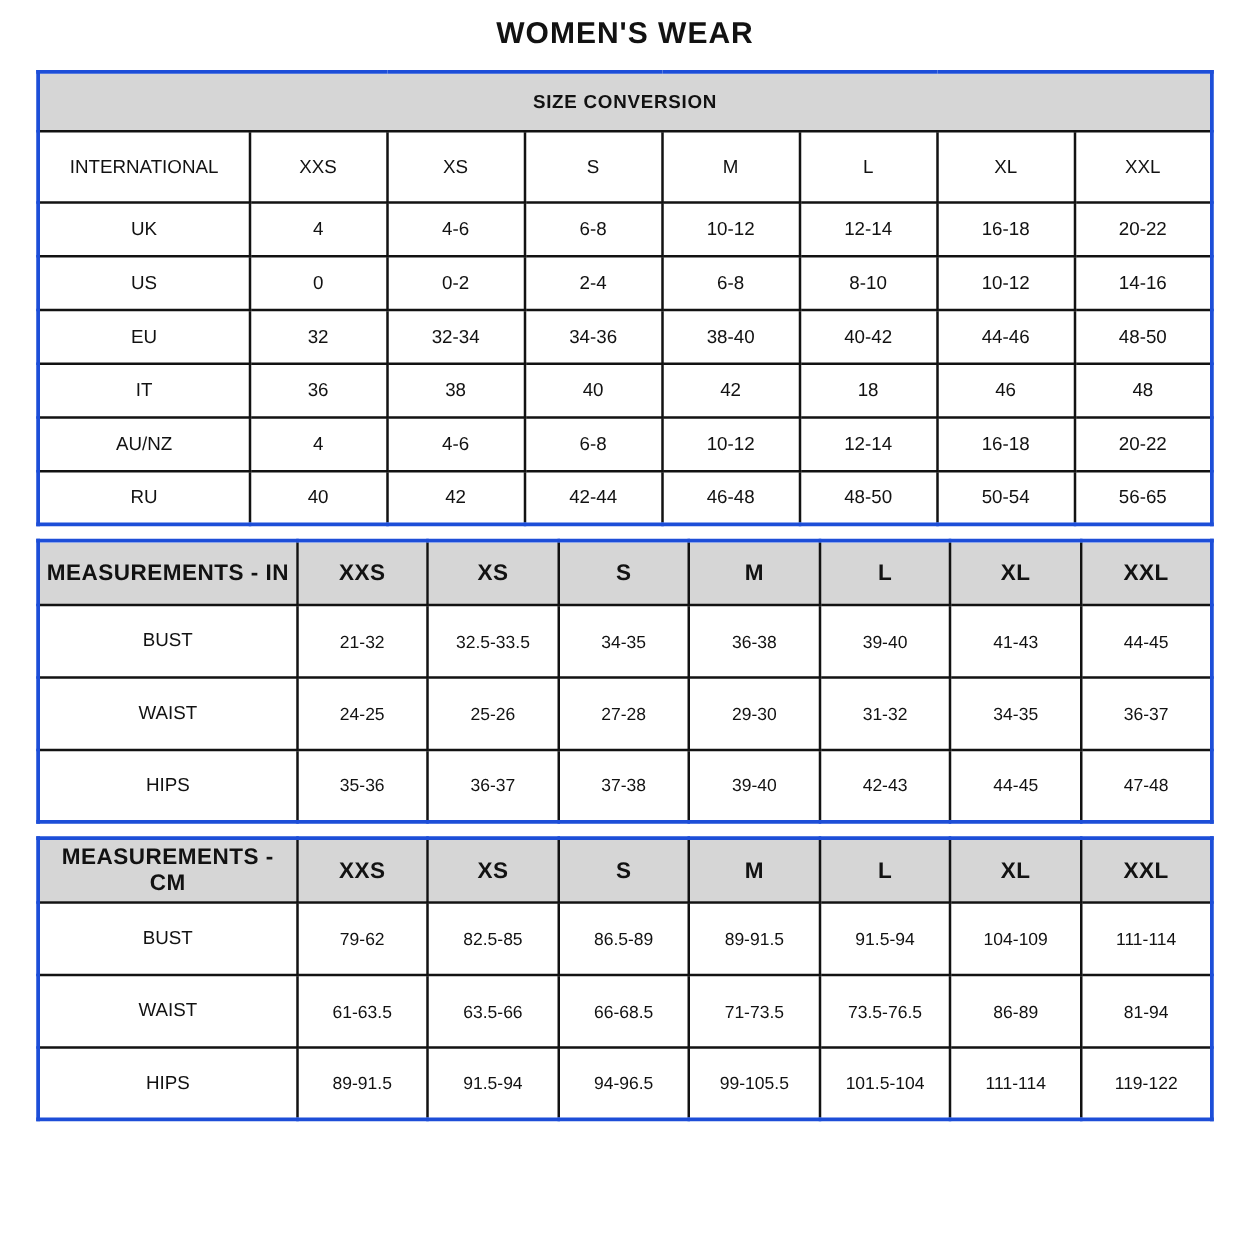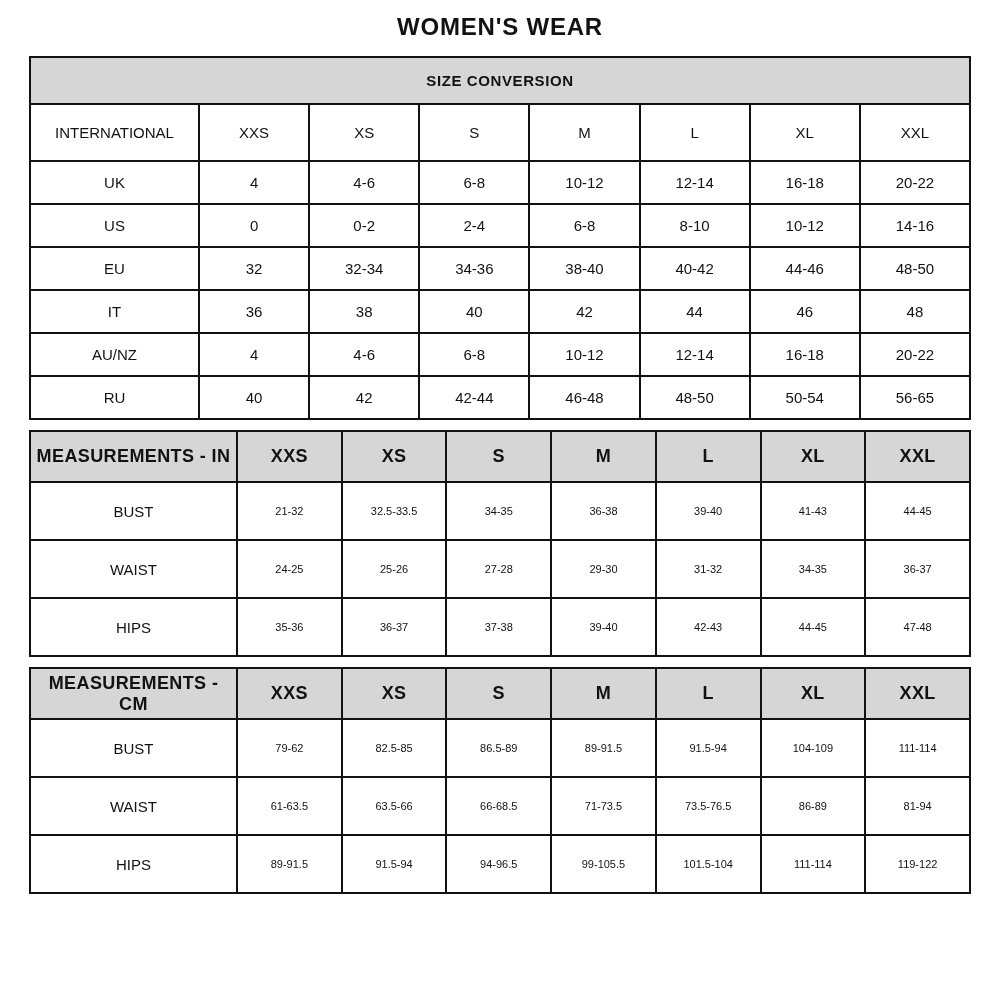--- a/index.html
+++ b/index.html
@@ -19,21 +19,21 @@
     font-size: 24px;
     font-weight: 700;
     letter-spacing: 0.8px;
     line-height: 30px;
   }
   table.tbl {
     border-collapse: collapse;
     table-layout: fixed;
     width: 942px;
     margin: 0 auto 10px auto;
-    border: 1px solid #1d4ed8;
+    border: 3px solid #1d4ed8;
   }
   .tbl th, .tbl td {
     border: 2px solid #121212;
     text-align: center;
     vertical-align: middle;
     padding: 0 2px;
     font-weight: 500;
     overflow: hidden;
   }
   
@@ -50,21 +50,21 @@
   
   .meas col.c0 { width: 207px; }
   .meas .head-row th {
     height: 51px;
     background: #d6d6d6;
     font-size: 18px;
     font-weight: 700;
     letter-spacing: 0.4px;
   }
   .meas tbody th { height: 58px; font-size: 15px; }
-  .meas tbody td { height: 58px; font-size: 11px; }
+  .meas tbody td { height: 58px; font-size: 14px; }
 </style>
 </head>
 <body>
 
 <div class="page">
 
   <h1 class="page-title">WOMEN'S WEAR</h1>
 
   <table class="tbl conv">
     <colgroup>
@@ -122,21 +122,21 @@
           <td>40-42</td>
           <td>44-46</td>
           <td>48-50</td>
         </tr>
         <tr>
           <th>IT</th>
           <td>36</td>
           <td>38</td>
           <td>40</td>
           <td>42</td>
-          <td>44</td>
+          <td>18</td>
           <td>46</td>
           <td>48</td>
         </tr>
         <tr>
           <th>AU/NZ</th>
           <td>4</td>
           <td>4-6</td>
           <td>6-8</td>
           <td>10-12</td>
           <td>12-14</td>

